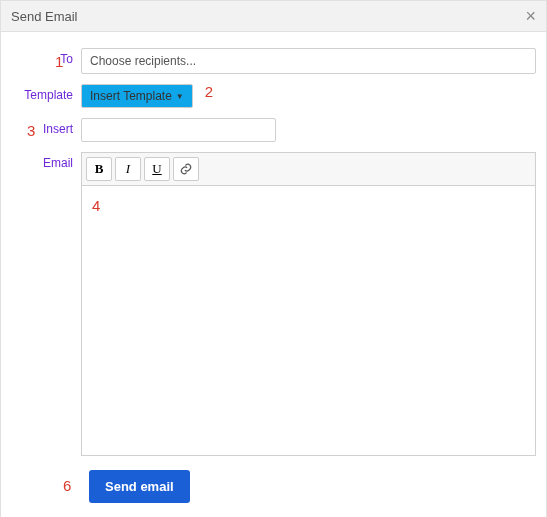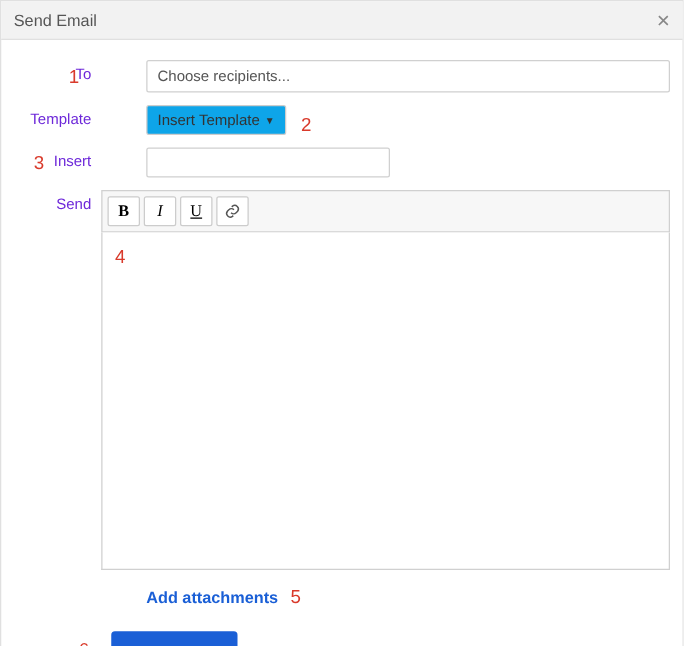--- a/index.html
+++ b/index.html
@@ -4,21 +4,21 @@
   <style>
     * { box-sizing: border-box; margin: 0; padding: 0; }
     body { font-family: -apple-system, BlinkMacSystemFont, "Segoe UI", Arial, sans-serif; font-size: 13px; color: #333; background: #fff; width: 547px; }
     .modal { width: 547px; border: 1px solid #e0e0e0; }
     .modal-header { background: #f2f2f2; padding: 6px 10px; display: flex; justify-content: space-between; align-items: center; border-bottom: 1px solid #e0e0e0; }
     .modal-title { font-size: 13px; color: #555; }
     .close-icon { font-size: 18px; color: #888; cursor: pointer; line-height: 1; }
     .modal-body { padding: 16px 10px 20px 10px; }
     .form-row { display: flex; align-items: flex-start; margin-bottom: 10px; position: relative; }
     .form-label { width: 70px; text-align: right; padding-right: 8px; color: #6d28d9; font-size: 12px; padding-top: 4px; flex-shrink: 0; }
-    .form-control-wrap { flex: 1; display: flex; align-items: flex-end; gap: 10px; margin-left: 36px; }
+    .form-control-wrap { flex: 1; display: flex; align-items: flex-start; gap: 10px; }
     .to-input { flex: 1; height: 26px; border: 1px solid #d0d0d0; padding: 4px 8px; font-size: 12px; color: #333; border-radius: 2px; }
     .to-input::placeholder { color: #555; }
     .template-btn { background: #0ea5e9; border: 1px solid #ccc; padding: 4px 8px; font-size: 12px; border-radius: 2px; cursor: pointer; display: inline-flex; align-items: center; gap: 4px; color: #333; }
     .caret-down { font-size: 8px; }
     .subject-input { width: 195px; height: 24px; border: 1px solid #d0d0d0; padding: 3px 6px; font-size: 12px; border-radius: 2px; }
     .editor { flex: 1; }
     .editor-toolbar { background: #f7f7f7; border: 1px solid #d0d0d0; padding: 4px; display: flex; gap: 3px; }
     .editor-btn { width: 26px; height: 24px; border: 1px solid #ccc; background: #fff; display: flex; align-items: center; justify-content: center; cursor: pointer; border-radius: 2px; font-size: 13px; font-family: serif; }
     .editor-btn.bold { font-weight: bold; }
     .editor-btn.italic { font-style: italic; }
@@ -63,45 +63,38 @@
 
     <div class="form-row">
       <span class="annot" style="left:16px; top:5px;">3</span>
       <div class="form-label">Insert</div>
       <div class="form-control-wrap">
         <input class="subject-input" type="text" style="">
       </div>
     </div>
 
     <div class="form-row row-body">
-      <div class="form-label">Send</div>
+      <div class="form-label">Email</div>
       <div class="editor">
         <div class="editor-toolbar">
           <button class="editor-btn bold">B</button>
           <button class="editor-btn italic">I</button>
           <button class="editor-btn underline">U</button>
           <button class="editor-btn">
             <svg class="link-svg" viewBox="0 0 24 24">
                 <path fill="none" stroke="#555" stroke-width="2" d="M10 14a5 5 0 0 0 7 0l2-2a5 5 0 0 0-7-7l-1 1M14 10a5 5 0 0 0-7 0l-2 2a5 5 0 0 0 7 7l1-1"></path>
               </svg>
           </button>
         </div>
         <div class="editor-area" style="position:relative;">
           <span class="annot" style="left:10px; top:12px;">4</span>
         </div>
       </div>
     </div>
 
-    <div class="form-row row-attach">
-      <div class="form-label"></div>
-      <div class="form-control-wrap">
-        <a class="add-attach">Add attachments</a>
-        <span class="annot" style="position:static; margin-left:0;">5</span>
-      </div>
-    </div>
 
     <div class="form-row" style="align-items:center;">
       <span class="annot" style="left:52px; top:8px;">6</span>
       <button class="send-btn btn-indent">Send email</button>
     </div>
 
   </div>
 </div>
 
 </body></html>

